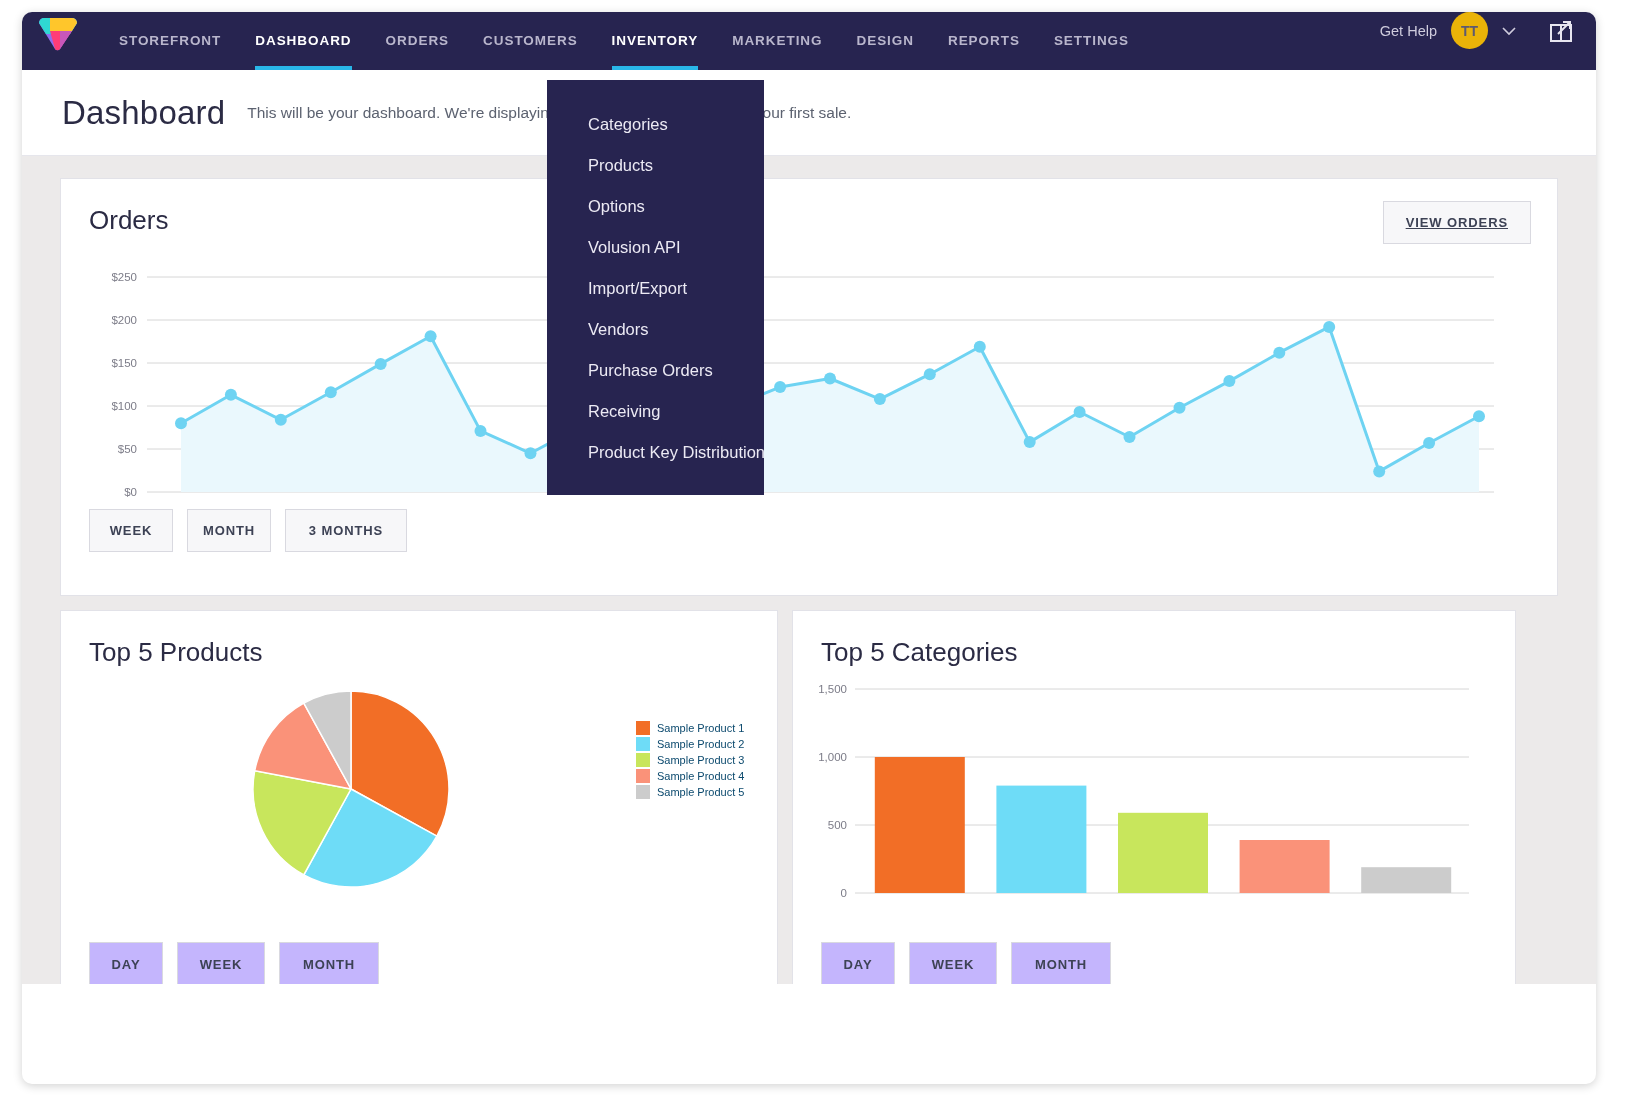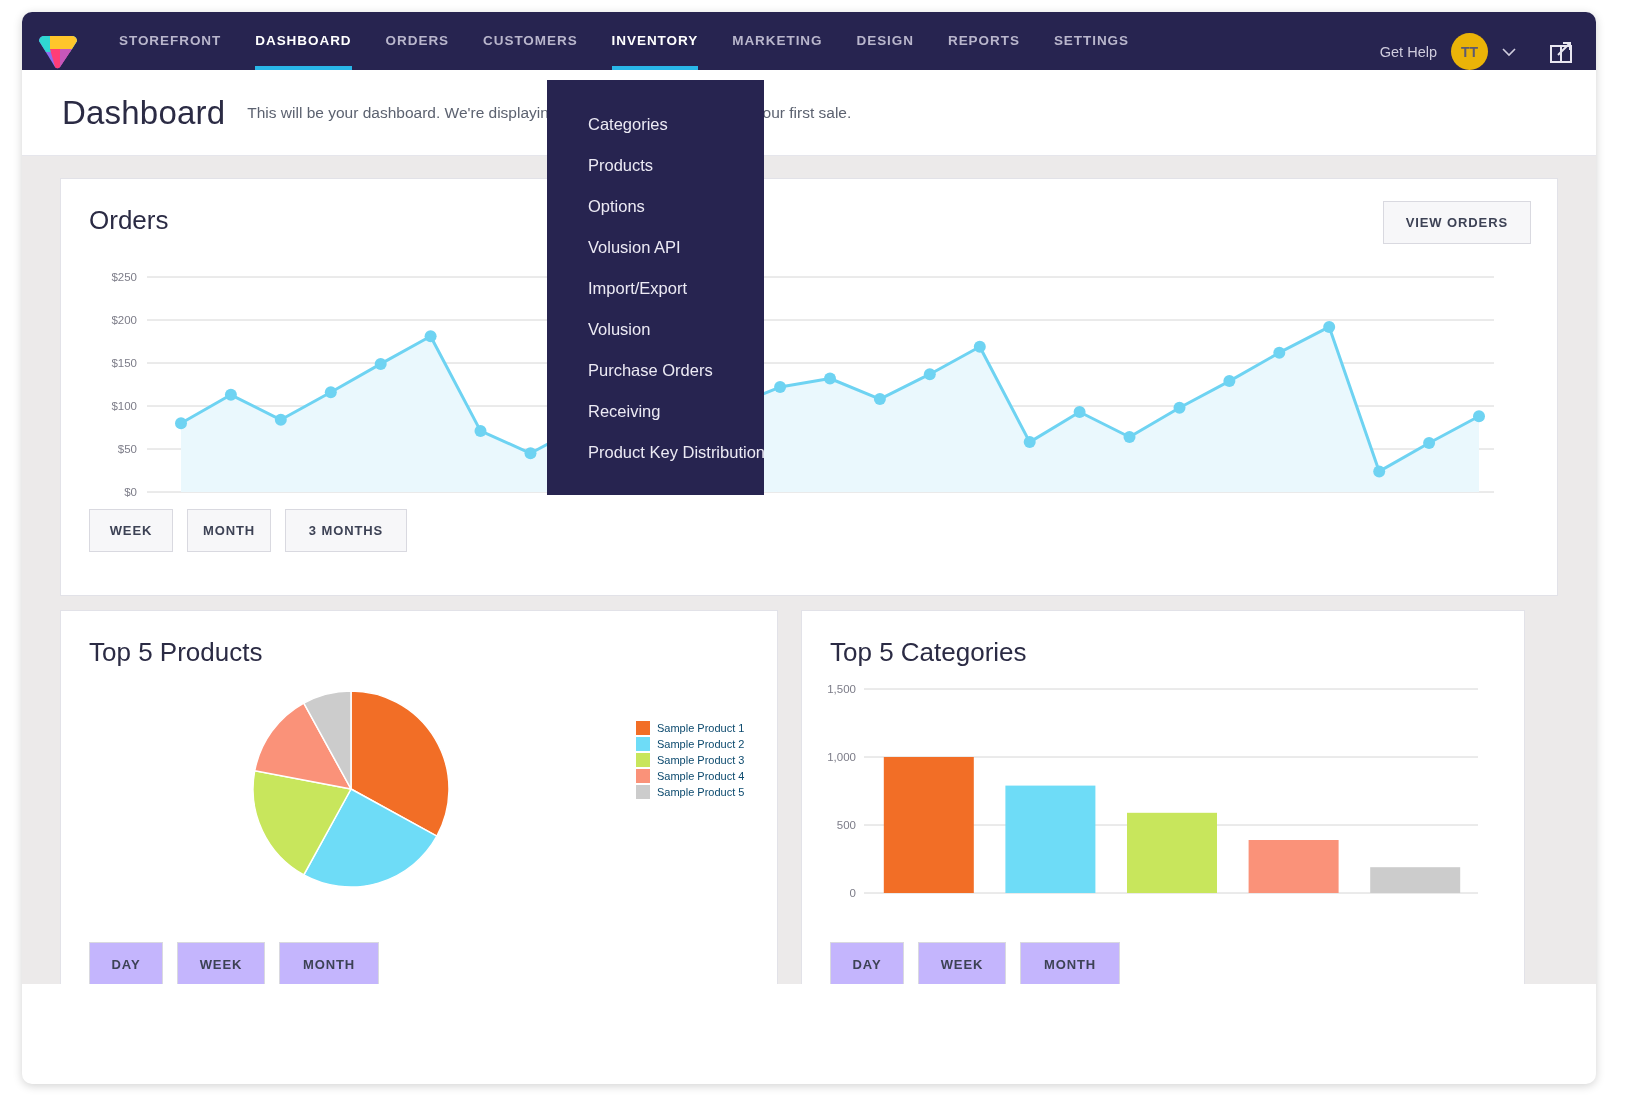--- a/index.html
+++ b/index.html
@@ -20,21 +20,21 @@
     overflow: hidden;
     box-shadow: 0 2px 10px rgba(0,0,0,.18);
   }
 
   
   #topnav {
     position: relative;
     height: 58px;
     background: #272450;
     display: flex;
-    align-items: flex-end;
+    align-items: flex-start;
     padding: 0 22px 0 14px;
   }
   #logo { width: 44px; height: 40px; flex: none; margin-right: 22px; }
   .navlinks { display: flex; align-items: center; height: 58px; }
   .navlink {
     position: relative;
     color: #b9b6cc;
     font-size: 13.5px;
     letter-spacing: .95px;
     font-weight: 600;
@@ -110,38 +110,38 @@
   }
   .card-title { font-size: 26px; color: #2b2b44; font-weight: 400; }
 
   
   #orders-card { height: 418px; padding: 26px 28px 0 28px; position: relative; }
   #view-orders {
     position: absolute; right: 26px; top: 22px;
     background: #f7f7f9; border: 1px solid #d9d9e0;
     color: #3d4255; font-size: 13px; font-weight: 700;
     letter-spacing: .9px;
-    padding: 13px 22px; cursor: pointer;
+    padding: 13px 22px; cursor: pointer; text-decoration: underline;
   }
   #orders-range-label {
     position: absolute; left: 600px; top: 73px;
     font-size: 16px; color: #3d4255;
   }
   #orders-chart { position: absolute; left: 28px; top: 78px; }
   .range-btns { position: absolute; left: 28px; top: 330px; display: flex; gap: 14px; }
   .range-btn {
     background: #f7f7f9; border: 1px solid #d9d9e0;
     color: #3d4255; font-size: 13px; font-weight: 700;
     letter-spacing: .9px; padding: 13px 0; width: 84px;
     text-align: center; cursor: pointer;
   }
   .range-btn.wide { width: 122px; }
 
   
-  #bottom-row { display: flex; gap: 23px; margin-top: 14px; }
+  #bottom-row { display: flex; gap: 14px; margin-top: 14px; }
   #products-card { width: 718px; height: 400px; padding: 26px 28px; position: relative; }
   #categories-card { width: 724px; height: 400px; padding: 26px 28px; position: relative; }
   .legend { position: absolute; left: 575px; top: 110px; }
   .legend-row { display: flex; align-items: center; gap: 7px; margin-bottom: 2px; }
   .legend-swatch { width: 14px; height: 14px; flex: none; }
   .legend-label { font-size: 11px; color: #0c4a6e; white-space: nowrap; }
   .bottom-btns { position: absolute; left: 28px; bottom: 22px; display: flex; gap: 14px; }
   .bottom-btn {
     background: #c4b5fd; border: 1px solid #d9d9e0;
     color: #3d4255; font-size: 13px; font-weight: 700;
@@ -344,19 +344,19 @@
       </div>
     </div>
   </div>
 
   <div id="inventory-menu">
     <div class="menu-item">Categories</div>
     <div class="menu-item">Products</div>
     <div class="menu-item">Options</div>
     <div class="menu-item">Volusion API</div>
     <div class="menu-item">Import/Export</div>
-    <div class="menu-item">Volusion</div>
+    <div class="menu-item">Vendors</div>
     <div class="menu-item">Purchase Orders</div>
     <div class="menu-item">Receiving</div>
     <div class="menu-item">Product Key Distribution</div>
   </div>
 
 </div>
 
 </body></html>

